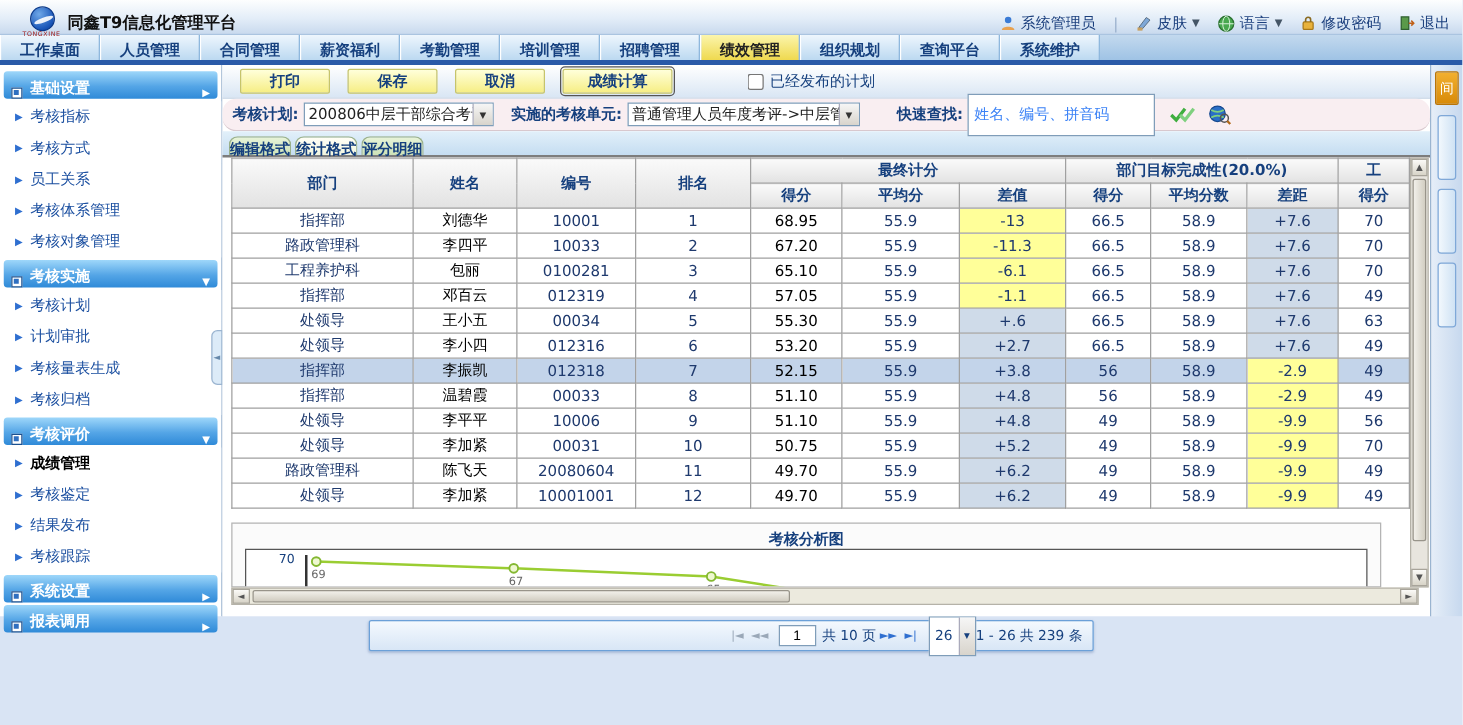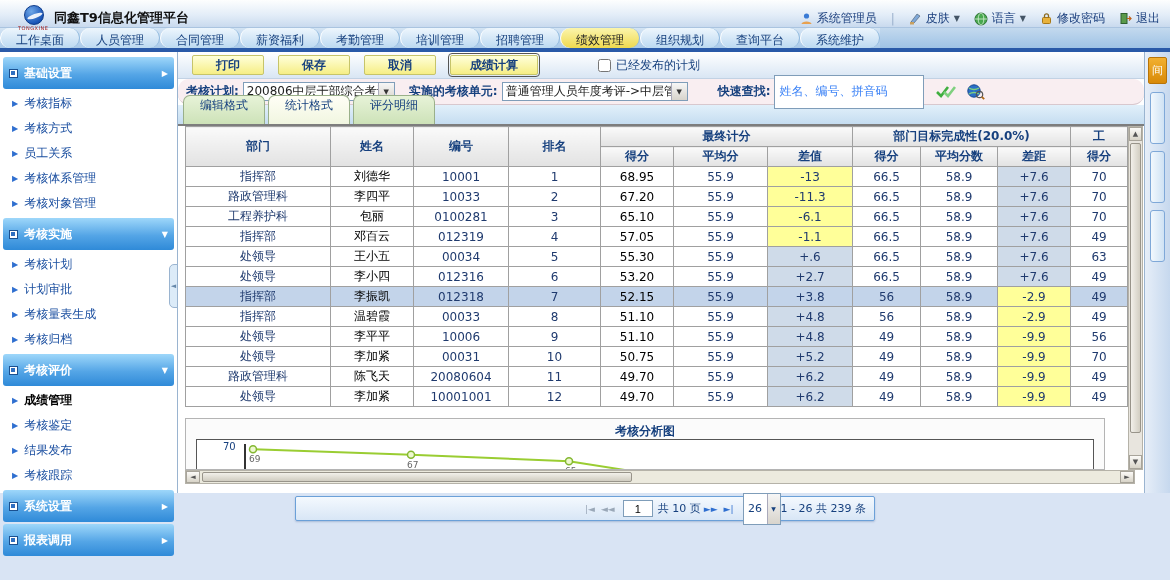--- a/index.html
+++ b/index.html
@@ -15,31 +15,31 @@
   .logo .globe::after { content:""; position:absolute; left:2px; top:8px; width:16px; height:4px; background:#fff; border-radius:50%; transform:rotate(-20deg); opacity:.9;}
   .logo .sub { position:absolute; left:-6px; top:20px; font-size:5px; color:#a02020; letter-spacing:.5px; }
   .app-title { font-weight:bold; color:#111; font-size:13px; }
   .titlebar .right { margin-left:auto; display:flex; align-items:center; gap:14px; color:#1b3f7d; }
   .hitem { display:flex; align-items:center; gap:4px; cursor:pointer; }
   .hsep { color:#9ab0cc; }
   .caret { font-size:8px; color:#456; }
 
   
   .navstrip { height:24px; background:linear-gradient(#d3e4f4,#a9c9e8); display:flex; border-bottom:4px solid #2a5aa8; }
-  .nav-tab { padding:0 15px; line-height:24px; font-weight:normal; color:#16407e; background:linear-gradient(#eef6fd,#bcd9f1);
-             border-right:1px solid #8fb8dd; border-left:1px solid #ffffff; cursor:pointer; white-space:nowrap;border-radius:10px;}
+  .nav-tab { padding:0 15px; line-height:24px; font-weight:bold; color:#16407e; background:linear-gradient(#eef6fd,#bcd9f1);
+             border-right:1px solid #8fb8dd; border-left:1px solid #ffffff; cursor:pointer; white-space:nowrap;}
   .nav-tab.active { background:linear-gradient(#fbf5ac,#efd94f); color:#222; }
   .nav-fill { flex:1; background:linear-gradient(#c3d9ee,#9fc3e5); }
 
   
   .main { height:441px; display:flex; background:#fff; }
 
   
   .sidebar { width:178px; border-right:1px solid #9ab4d0; background:#fff; position:relative; padding-top:3px; }
-  .side-group { height:32px; margin:2px 3px; border-radius:3px; display:flex; align-items:center; padding:0 6px;
+  .side-group { height:22px; margin:2px 3px; border-radius:3px; display:flex; align-items:flex-end; padding:0 6px;
                 background:linear-gradient(#9ed7fa,#54a5e6 55%,#2f8ad8); color:#fff; font-weight:bold; cursor:pointer;}
   .sg-icon { width:9px; height:9px; background:#fff; border:1px solid #1a5090; margin-right:6px; position:relative;}
   .sg-icon::after{content:""; position:absolute; left:1px; top:1px; width:4px; height:4px; background:#2f6fc0;}
   .sg-arrow { margin-left:auto; font-size:8px; }
   .side-item { height:25px; display:flex; align-items:center; padding-left:12px; color:#1b4fa0; cursor:pointer; background:#fff;}
   .side-item .bullet { color:#2f6fd0; font-size:8px; margin-right:6px; }
   .side-item.active { color:#000; font-weight:bold; }
   .collapse-handle { position:absolute; right:-1px; top:212px; width:9px; height:44px; background:#dcebf8;
                      border:1px solid #9ab4d0; border-radius:5px 0 0 5px; font-size:7px; color:#6688aa;
                      display:flex; align-items:center; justify-content:center; cursor:pointer;}
@@ -61,22 +61,22 @@
   .select .txt { flex:1; padding:0 3px; white-space:nowrap; overflow:hidden; color:#222; }
   .select .db { width:16px; height:100%; background:linear-gradient(#f6f6f6,#d8d4cc); border-left:1px solid #aab;
                 font-size:7px; color:#333; display:flex; align-items:center; justify-content:center;}
   .sel-plan { width:152px; } .sel-unit { width:186px; }
   .q-input { width:150px; height:19px; border:1px solid #7f9db9; padding:16px 4px; font-size:12px; color:#3b82f6;
              font-family:"DejaVu Sans","Liberation Sans",sans-serif; margin-right:12px;}
   .ficon { margin-right:10px; cursor:pointer; display:flex; }
 
   .viewtabs { height:21px; background:linear-gradient(#e2f0fa,#c5ddf1); display:flex; align-items:flex-end;
               padding-left:5px; border-bottom:2px solid #7d7d7d; }
-  .vtab { height:29px; line-height:18px; padding:0 16px; margin-right:3px; border:1px solid #9ab08a; border-bottom:none;
-          border-radius:7px 7px 0 0; background:linear-gradient(#e7f3d8,#cde2b8); color:#16407e; font-weight:normal; cursor:pointer;}
+  .vtab { height:15px; line-height:18px; padding:0 0; margin-right:3px; border:1px solid #9ab08a; border-bottom:none;
+          border-radius:7px 7px 0 0; background:linear-gradient(#e7f3d8,#cde2b8); color:#16407e; font-weight:bold; cursor:pointer;}
   .vtab.active { background:linear-gradient(#fffef6,#f1f6e0); }
 
   
   .grid-region { position:relative; padding:0 0 0 7px; }
   table.grid { border-collapse:collapse; table-layout:fixed; width:942px; background:#fff; }
   table.grid th, table.grid td { border:1px solid #a0a0a0; height:20px; text-align:center; overflow:hidden; white-space:nowrap; }
   table.grid th { background:linear-gradient(#fafafa,#e2e2e2); color:#16407e; font-weight:bold; font-size:12px; }
   td.c-navy { color:#1f3a6e; }
   td.c-link { color:#000000; }
   td.neg { background:#ffff99; color:#1f3a6e;margin-left:12px; }

